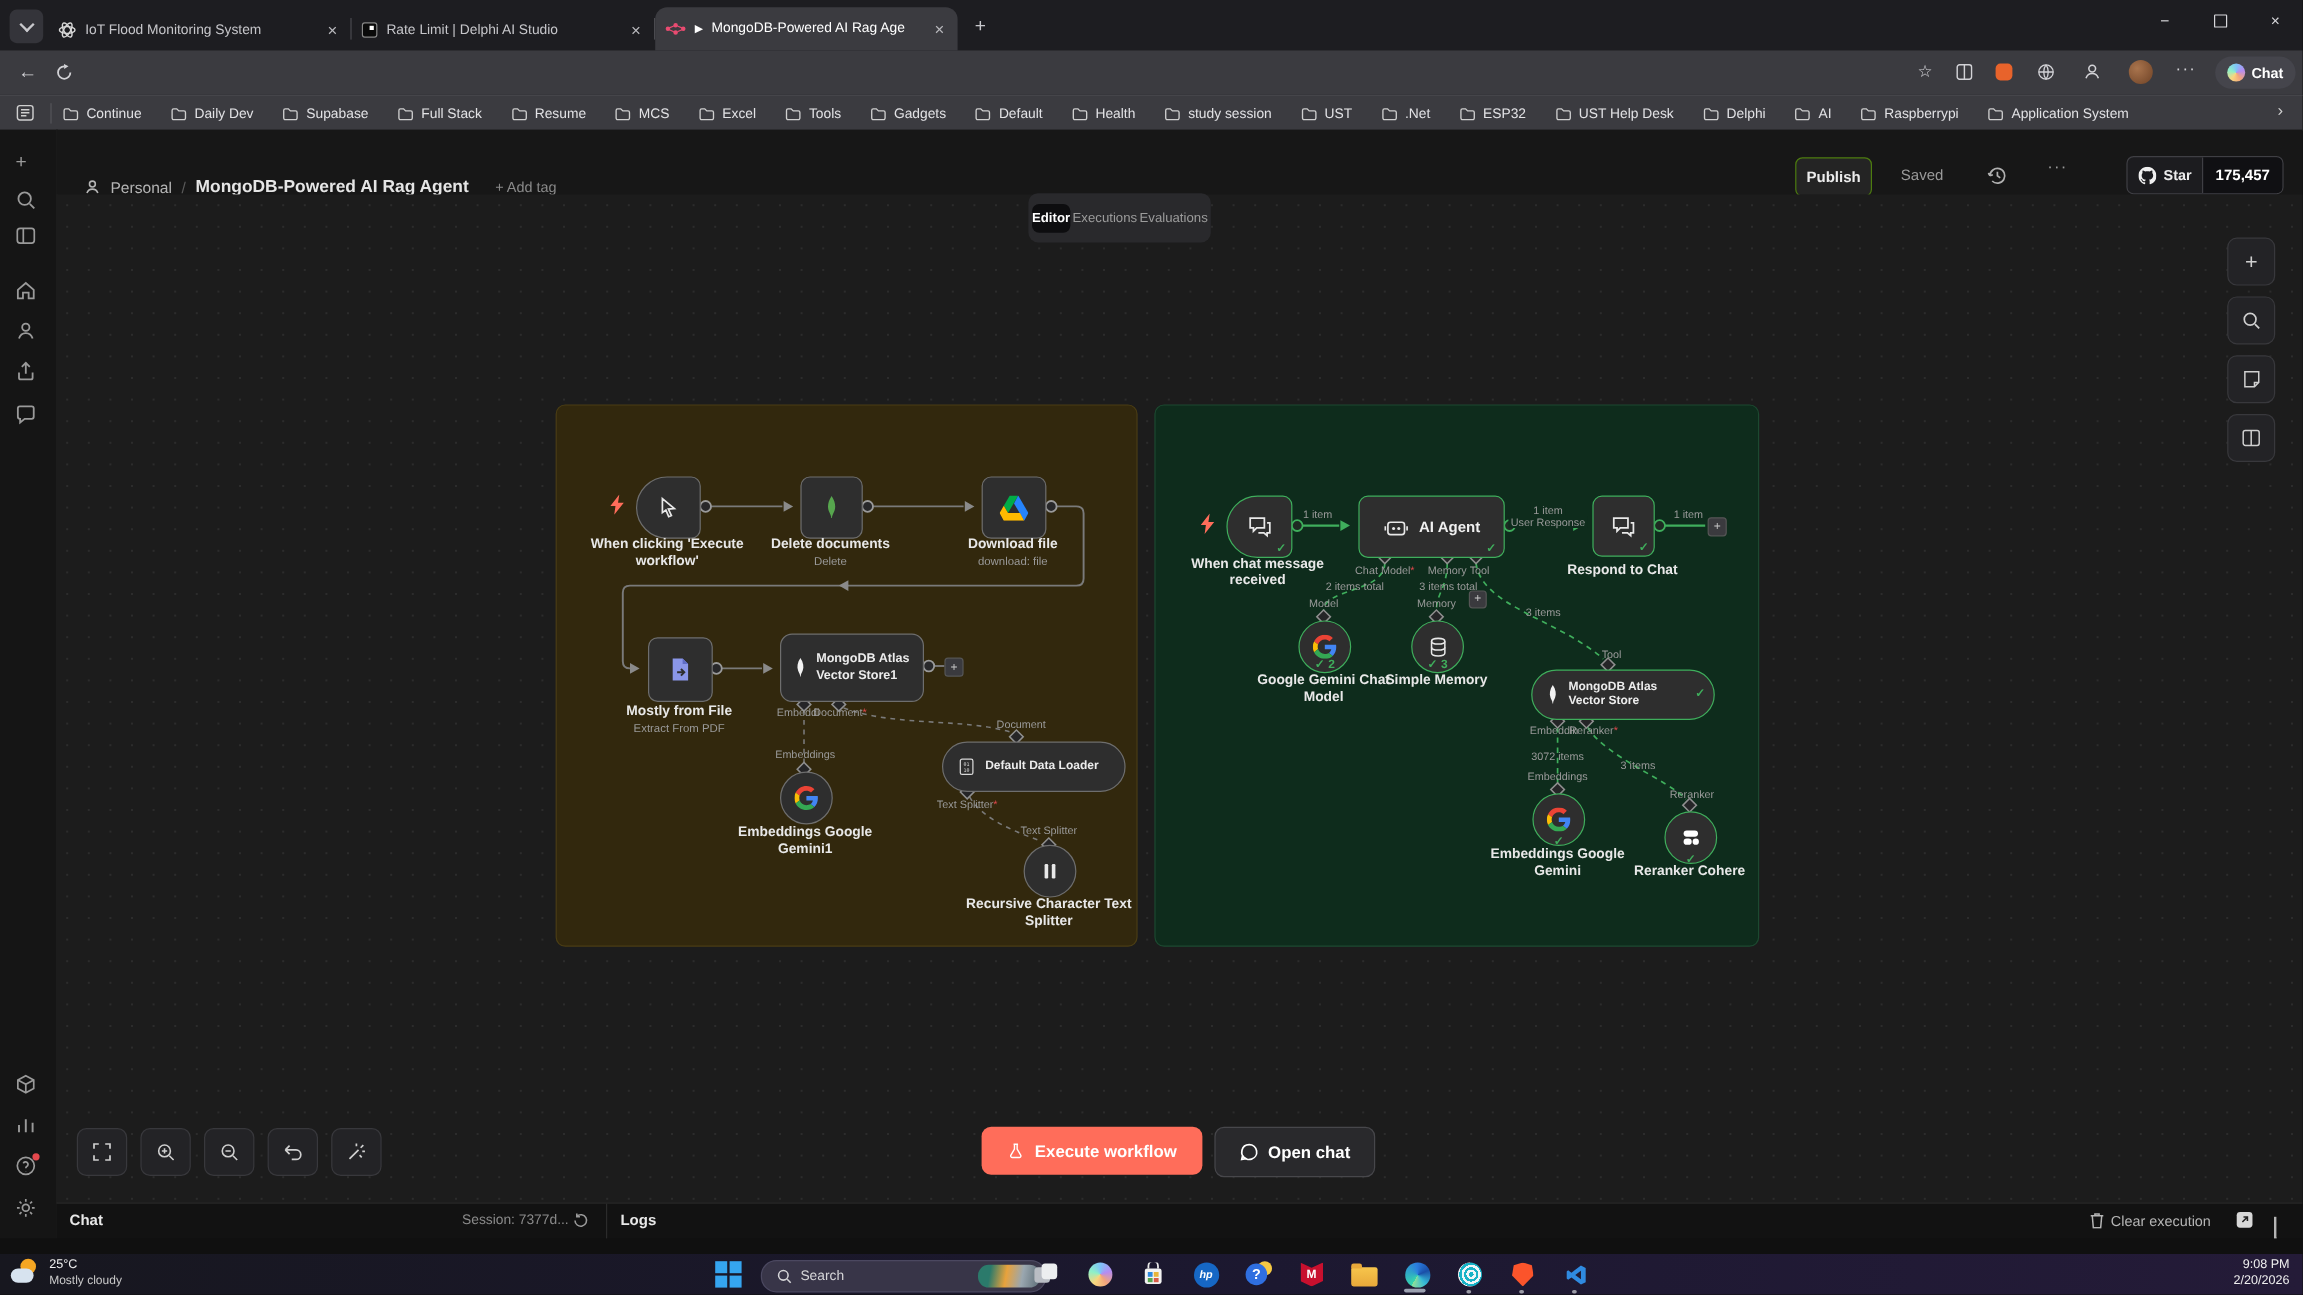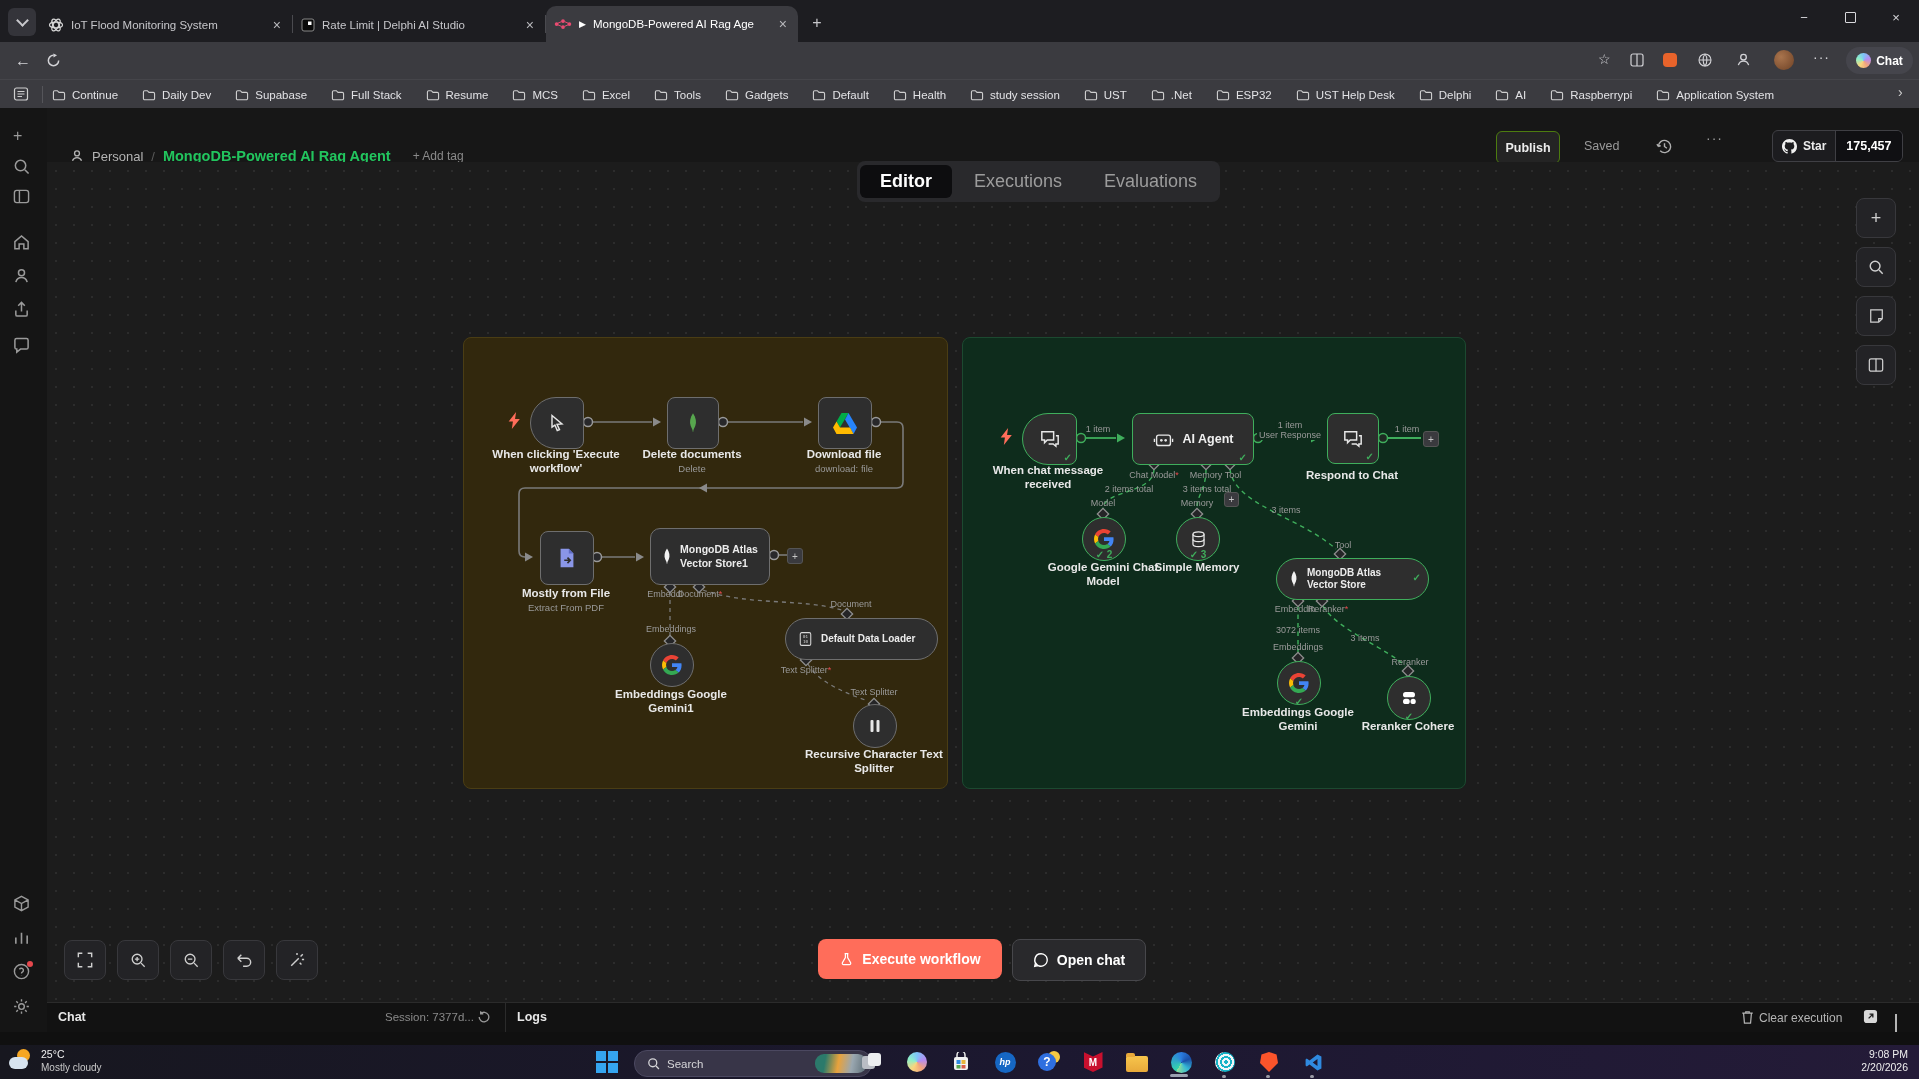--- a/index.html
+++ b/index.html
@@ -30,25 +30,25 @@
   .copilot{width:15px;height:15px;border-radius:50%;background:conic-gradient(#7ec4f8,#b48cf2,#f2a37c,#f8d77e,#8ef0c8,#7ec4f8);}
   .bookmarks{left:0;top:79px;width:1919px;height:29px;background:#3b3b40;border-top:1px solid #45454a;display:flex;align-items:center;}
   .bm{display:flex;align-items:center;gap:6px;color:#e2e2e5;font-size:11.5px;white-space:nowrap;}
   .bmrow{display:flex;align-items:center;gap:24px;margin-left:52px;}
   .bmdiv{position:absolute;left:42px;top:6px;width:1px;height:17px;background:#55555a;}
   
   .sidebar{left:0;top:108px;width:47px;height:937px;background:#151515;border-right:1px solid #262626;}
   .sideicon{position:absolute;left:13px;color:#9a9a9a;}
   .n8nheader{left:47px;top:108px;width:1872px;height:54px;background:#171717;}
   .crumb{position:absolute;top:26px;font-size:13px;color:#b4b4b4;display:flex;align-items:center;gap:8px;}
-  .wftitle{color:#22c55e;font-size:14.5px;font-weight:700;}
+  .wftitle{color:#e5e5e5;font-size:14.5px;font-weight:700;}
   .addtag{color:#8a8a8a;font-size:12px;}
   .pillbtn{border:1px solid #4d7c0f;background:#242424;color:#ececec;font-size:12.5px;font-weight:600;border-radius:6px;display:flex;align-items:center;justify-content:center;}
   .tabswitch{left:857px;top:161px;height:35px;background:#29292c;border-radius:8px;display:flex;align-items:center;padding:3px;gap:2px;z-index:6;}
-  .tsw{padding:6px 20px;font-size:18px;color:#9c9c9c;border-radius:6px;}
+  .tsw{padding:6px 0;font-size:11px;color:#9c9c9c;border-radius:6px;}
   .tsw.active{background:#0d0d0f;color:#fff;font-weight:600;}
   .ghwidget{left:1772px;top:130px;height:30px;display:flex;align-items:center;border:1px solid #3f3f44;border-radius:6px;background:#1c1c1f;overflow:hidden;}
   .ghleft{display:flex;align-items:center;gap:6px;padding:0 9px;color:#ececec;font-size:12px;font-weight:600;}
   .ghcount{padding:0 10px;height:100%;display:flex;align-items:center;background:#101013;border-left:1px solid #3f3f44;color:#fff;font-size:12.5px;font-weight:700;}
   
   .canvas{left:47px;top:162px;width:1872px;height:840px;background-color:#1c1c1c;background-image:radial-gradient(circle,#2c2c2c 1px,transparent 1.2px);background-size:18px 18px;}
   .group{position:absolute;border-radius:8px;z-index:1;}
   .grouptitle{position:absolute;font-size:14px;font-weight:700;color:#e8e8e8;}
   .nnode{position:absolute;background:#2e2e2e;border:1.6px solid #6e6e6e;border-radius:8px;display:flex;align-items:center;justify-content:center;z-index:4;}
   .nnode.green{border-color:#3fae5c;}

